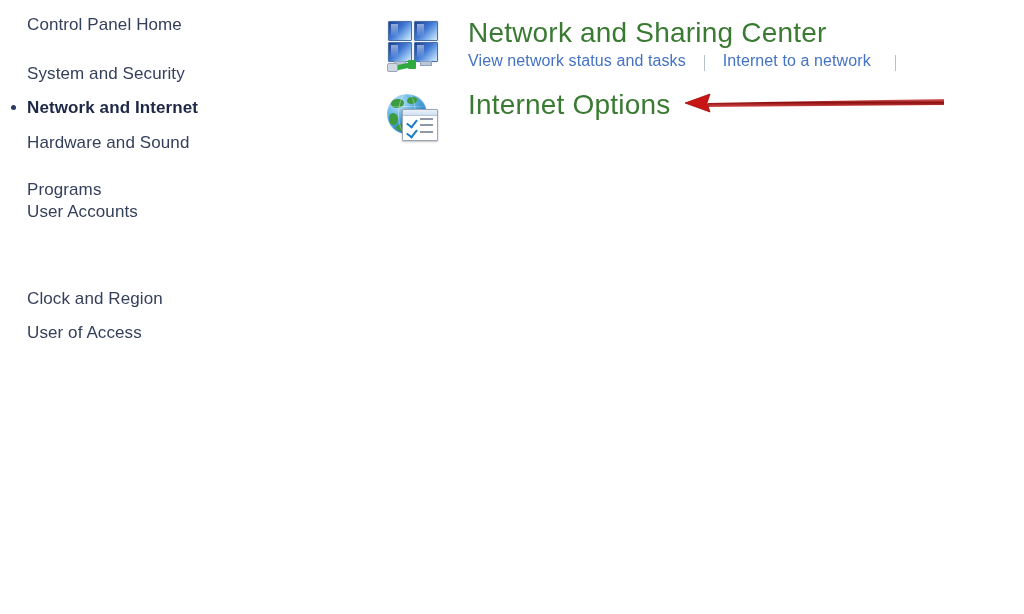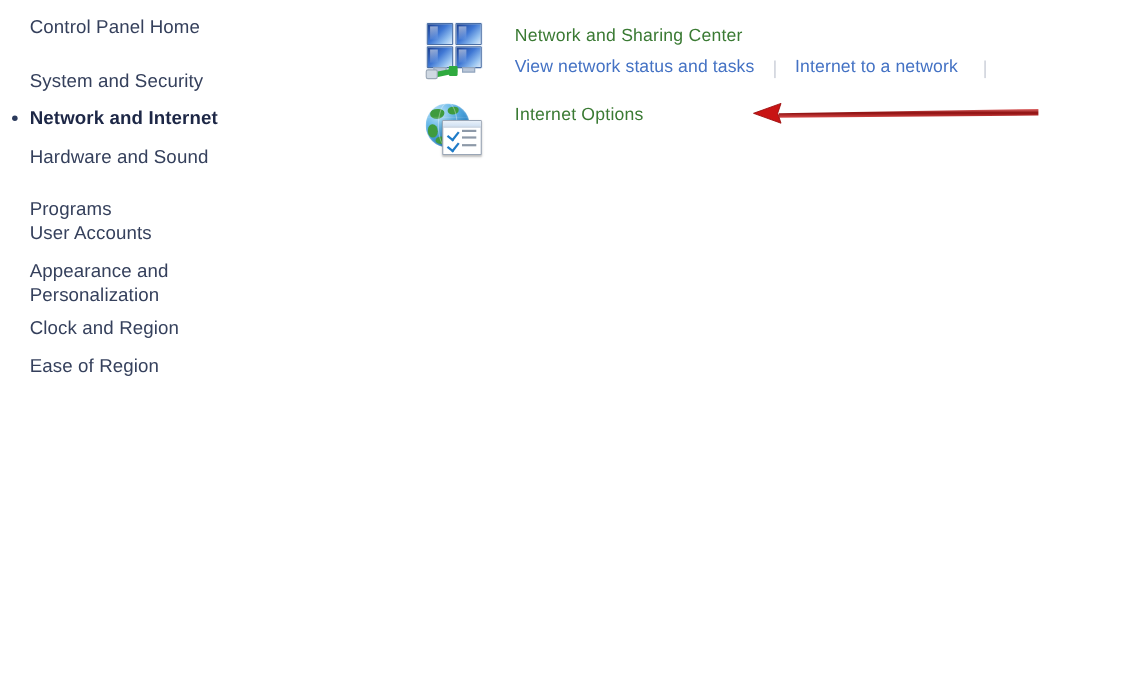--- a/index.html
+++ b/index.html
@@ -79,21 +79,21 @@
     width: 58px;
     height: 54px;
   }
   .cat-body {
     position: absolute;
     left: 82px;
     top: 0;
     width: 556px;
   }
   .cat-title {
-    font-size: 16px;
+    font-size: 28px;
     line-height: 26px;
     color: #3a7a33;
     letter-spacing: 0.2px;
     white-space: nowrap;
   }
   .cat-links {
     margin-top: 4px;
     display: flex;
     align-items: center;
     white-space: nowrap;
@@ -257,36 +257,34 @@
     <span class="side-bullet empty">
         <i></i>
       </span>
     <span class="side-label">User Accounts</span>
   </div>
 
   <div class="side-row" style="top:236px;">
     <span class="side-bullet empty">
         <i></i>
       </span>
-    <span class="side-label">Appearance and
-Personalization</span>
   </div>
 
   <div class="side-row" style="top:288px;text-align:right;">
     <span class="side-bullet empty">
         <i></i>
       </span>
     <span class="side-label">Clock and Region</span>
   </div>
 
   <div class="side-row" style="top:322px;">
     <span class="side-bullet empty">
         <i></i>
       </span>
-    <span class="side-label">Ease of Region</span>
+    <span class="side-label">User of Access</span>
   </div>
 
 </div>
 
 <div id="main">
 
   <div class="cat-row" style="top:20px;">
 
     <div class="cat-icon">
       <div class="mon" style="left:2px;  top:1px;"></div>

